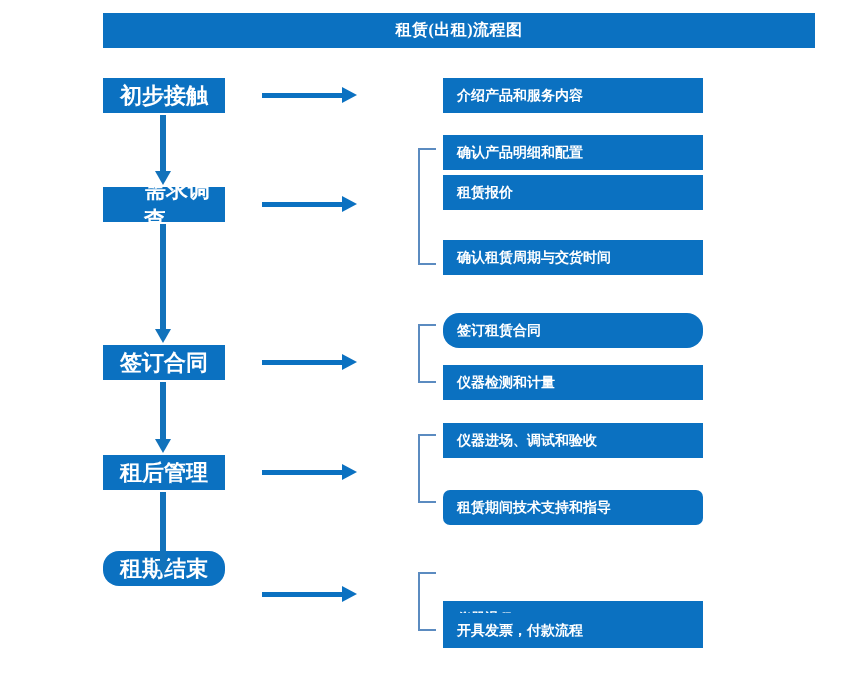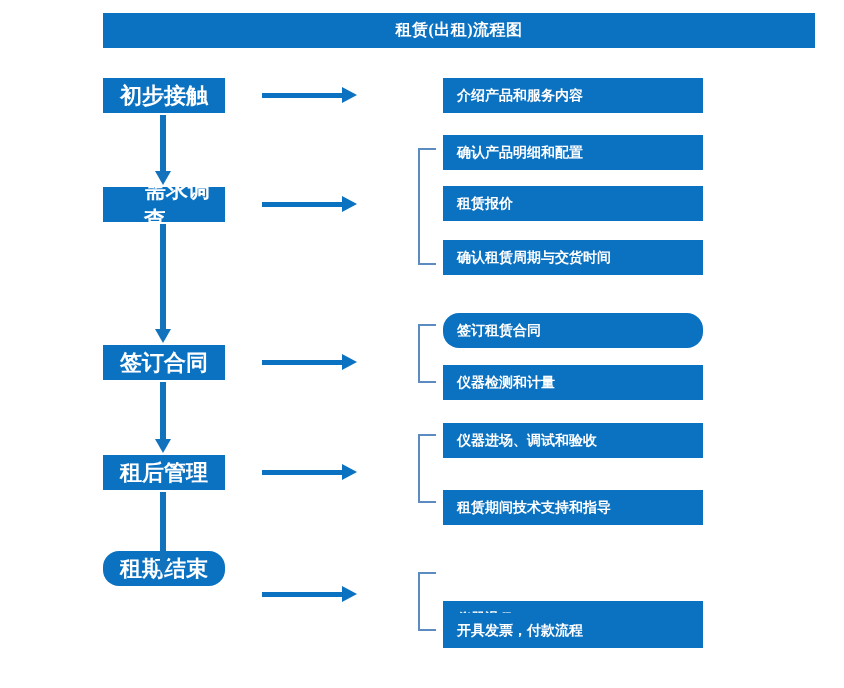--- a/index.html
+++ b/index.html
@@ -175,22 +175,22 @@
     <span class="head"></span>
   </div>
 
   <div class="bracket" style="top:148px; height:117px;"></div>
   <div class="bracket" style="top:324px; height:59px;"></div>
   <div class="bracket" style="top:434px; height:69px;"></div>
   <div class="bracket" style="top:572px; height:59px;"></div>
 
   <div class="node detail" style="top:78px;">介绍产品和服务内容</div>
   <div class="node detail" style="top:135px;">确认产品明细和配置</div>
-  <div class="node detail" style="top:186px;">租赁报价</div>
+  <div class="node detail" style="top:175px;">租赁报价</div>
   <div class="node detail" style="top:240px;">确认租赁周期与交货时间</div>
   <div class="node detail" style="top:313px;border-radius:16px;">签订租赁合同</div>
   <div class="node detail" style="top:365px;">仪器检测和计量</div>
   <div class="node detail" style="top:423px;">仪器进场、调试和验收</div>
-  <div class="node detail" style="top:490px;">租赁期间技术支持和指导</div>
+  <div class="node detail" style="top:490px;border-radius:7px;">租赁期间技术支持和指导</div>
   <div class="node detail" style="top:562px;margin-top:39px;">仪器退租</div>
   <div class="node detail" style="top:613px;">开具发票，付款流程</div>
 
 </div>
 
 </body></html>

